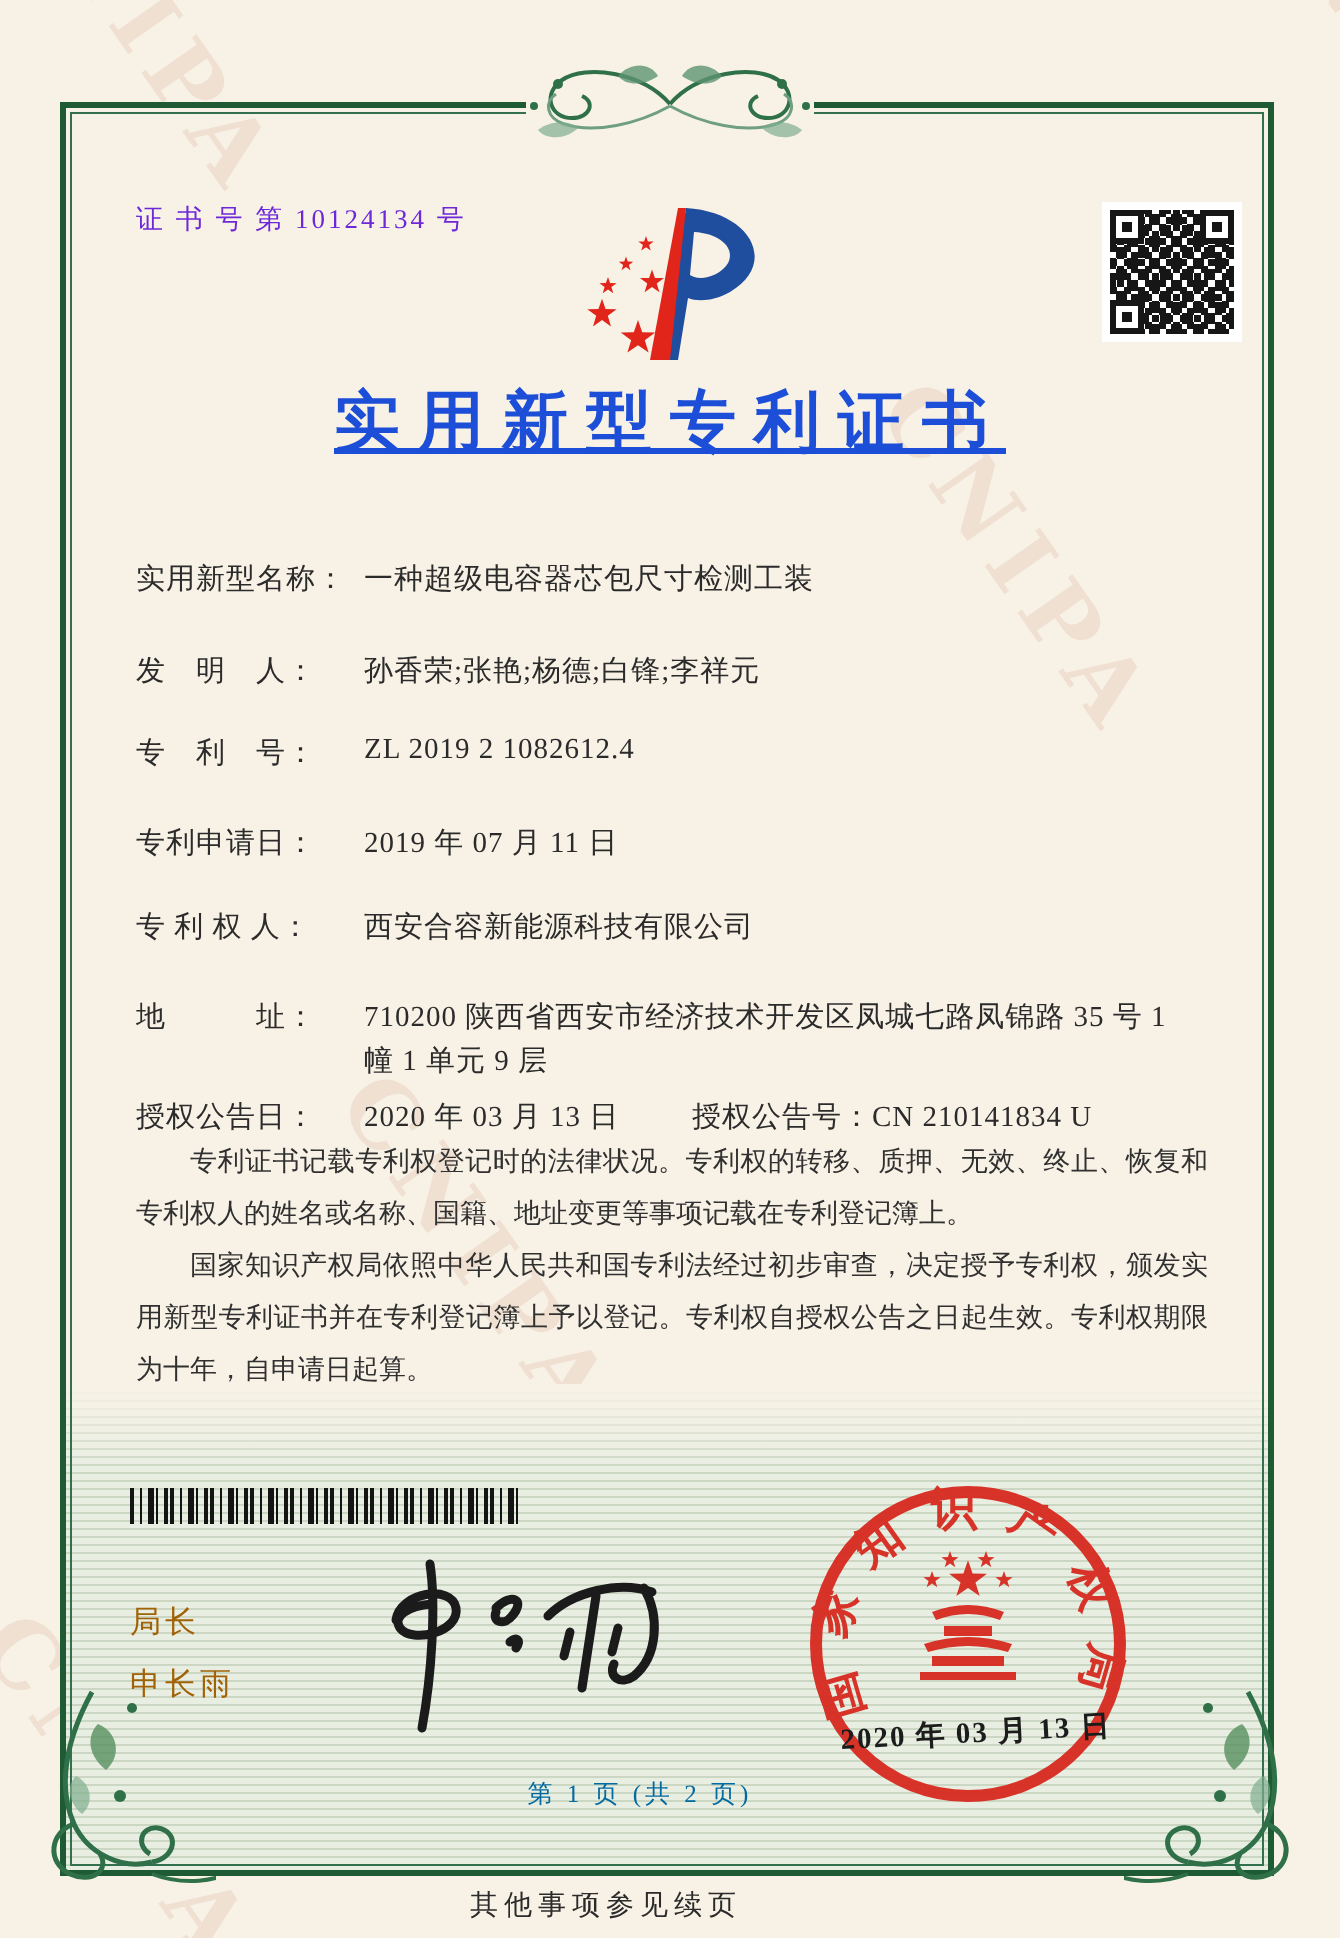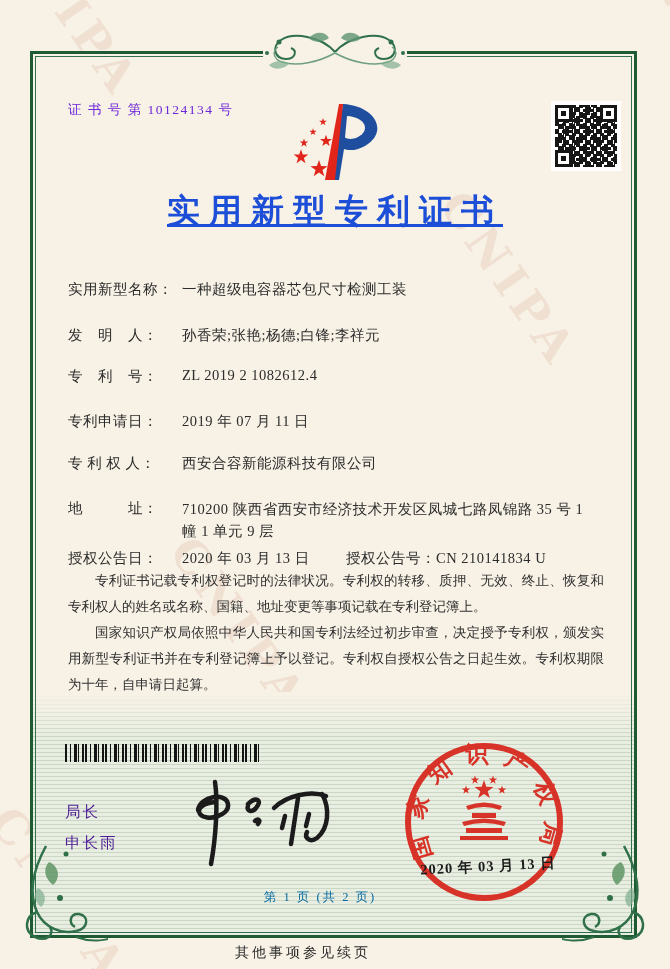--- a/index.html
+++ b/index.html
@@ -79,21 +79,21 @@
 
   
   .barcode { left:65px; top:744px; width:196px; height:18px; z-index:4;
     background-image:repeating-linear-gradient(90deg,
       #141414 0 2px, rgba(0,0,0,0) 2px 5px,
       #141414 5px 6px, rgba(0,0,0,0) 6px 9px,
       #141414 9px 12px, rgba(0,0,0,0) 12px 13px,
       #141414 13px 14px, rgba(0,0,0,0) 14px 17px,
       #141414 17px 19px, rgba(0,0,0,0) 19px 20px); }
   .signer { left:65px; top:796px; z-index:4; font-family:"Liberation Sans","DejaVu Sans",sans-serif;
-    font-size:15.5px; letter-spacing:2px; color:#4c1d95; line-height:31px; }
+    font-size:15.5px; letter-spacing:2px; color:#a16207; line-height:31px; }
   .sig { left:160px; top:752px; width:200px; height:120px; z-index:5; }
   .seal { left:398px; top:736px; width:172px; height:172px; z-index:5; opacity:0.94; }
   .seal-date { left:408px; top:857px; width:160px; text-align:center; z-index:6;
     font-size:14.5px; font-weight:bold; letter-spacing:1px; color:#1c1c1c; transform:rotate(-3deg); }
   .page-num { left:0; top:889px; width:640px; text-align:center; z-index:6; font-size:12.5px; letter-spacing:2px; color:#0369a1; }
   .note { left:0; top:944px; width:606px; text-align:center; z-index:4; font-size:14px; letter-spacing:3px; color:#2b2b2b; }
 </style>
 </head>
 <body>
 

